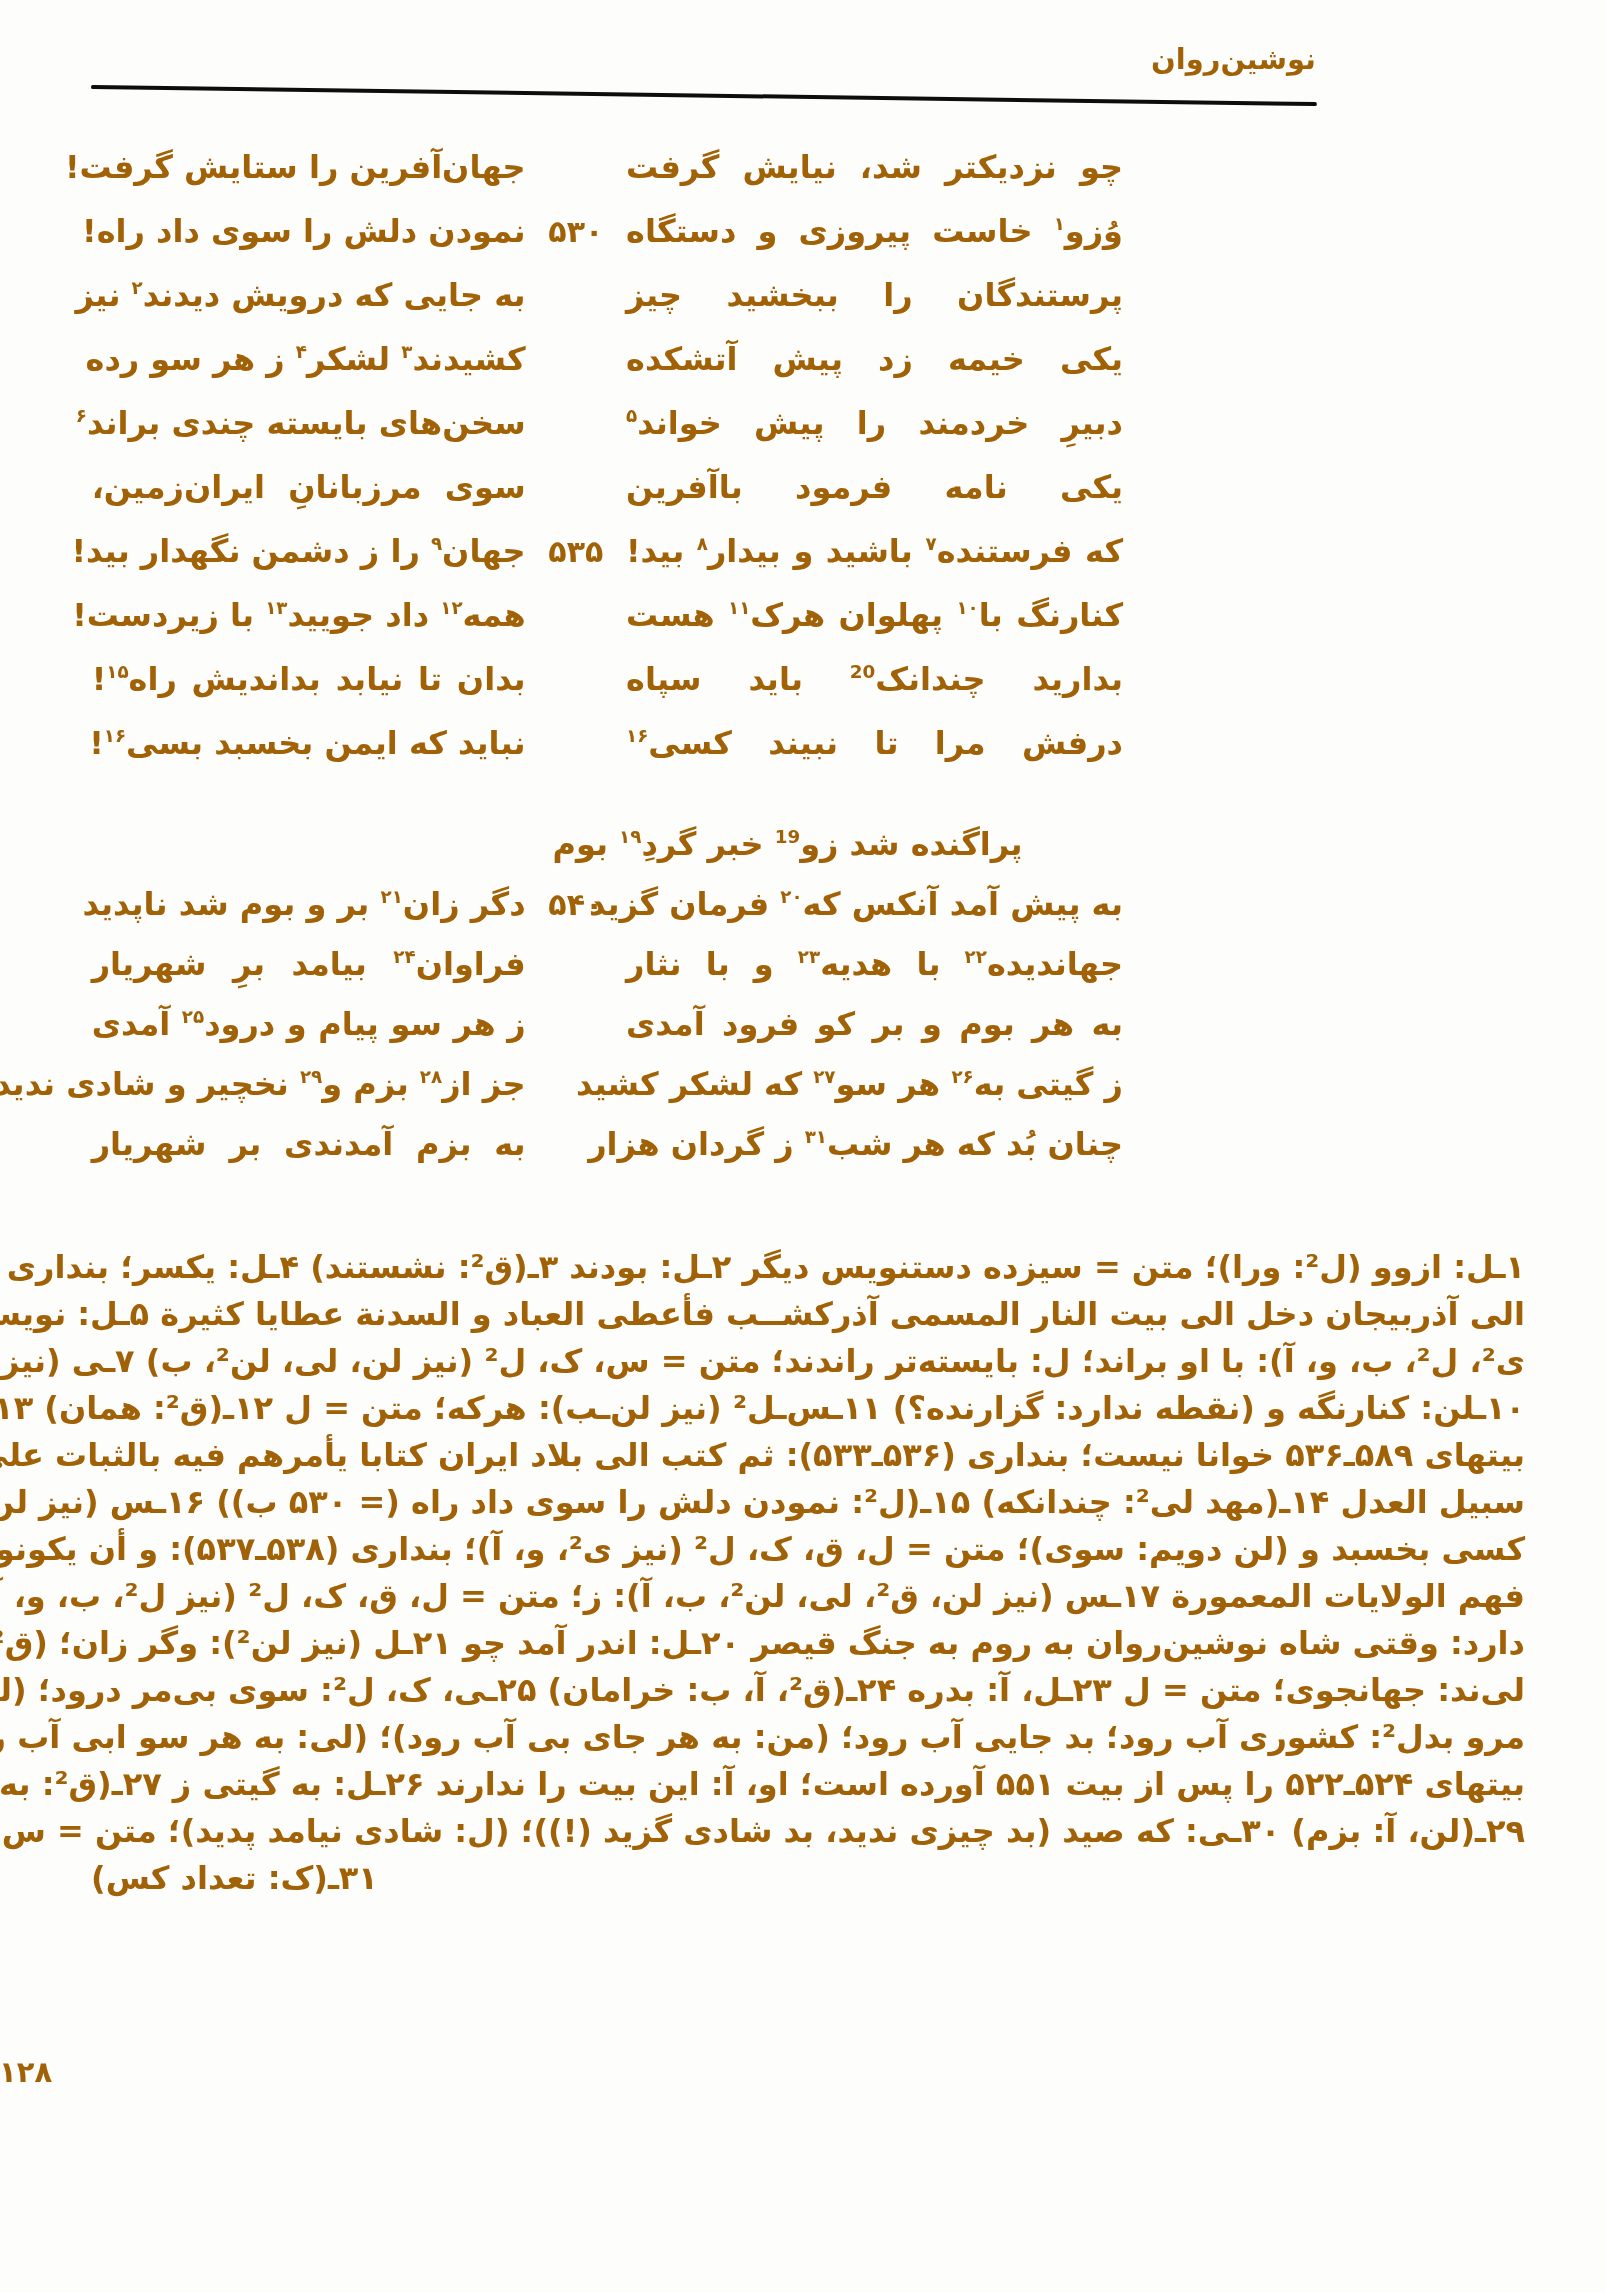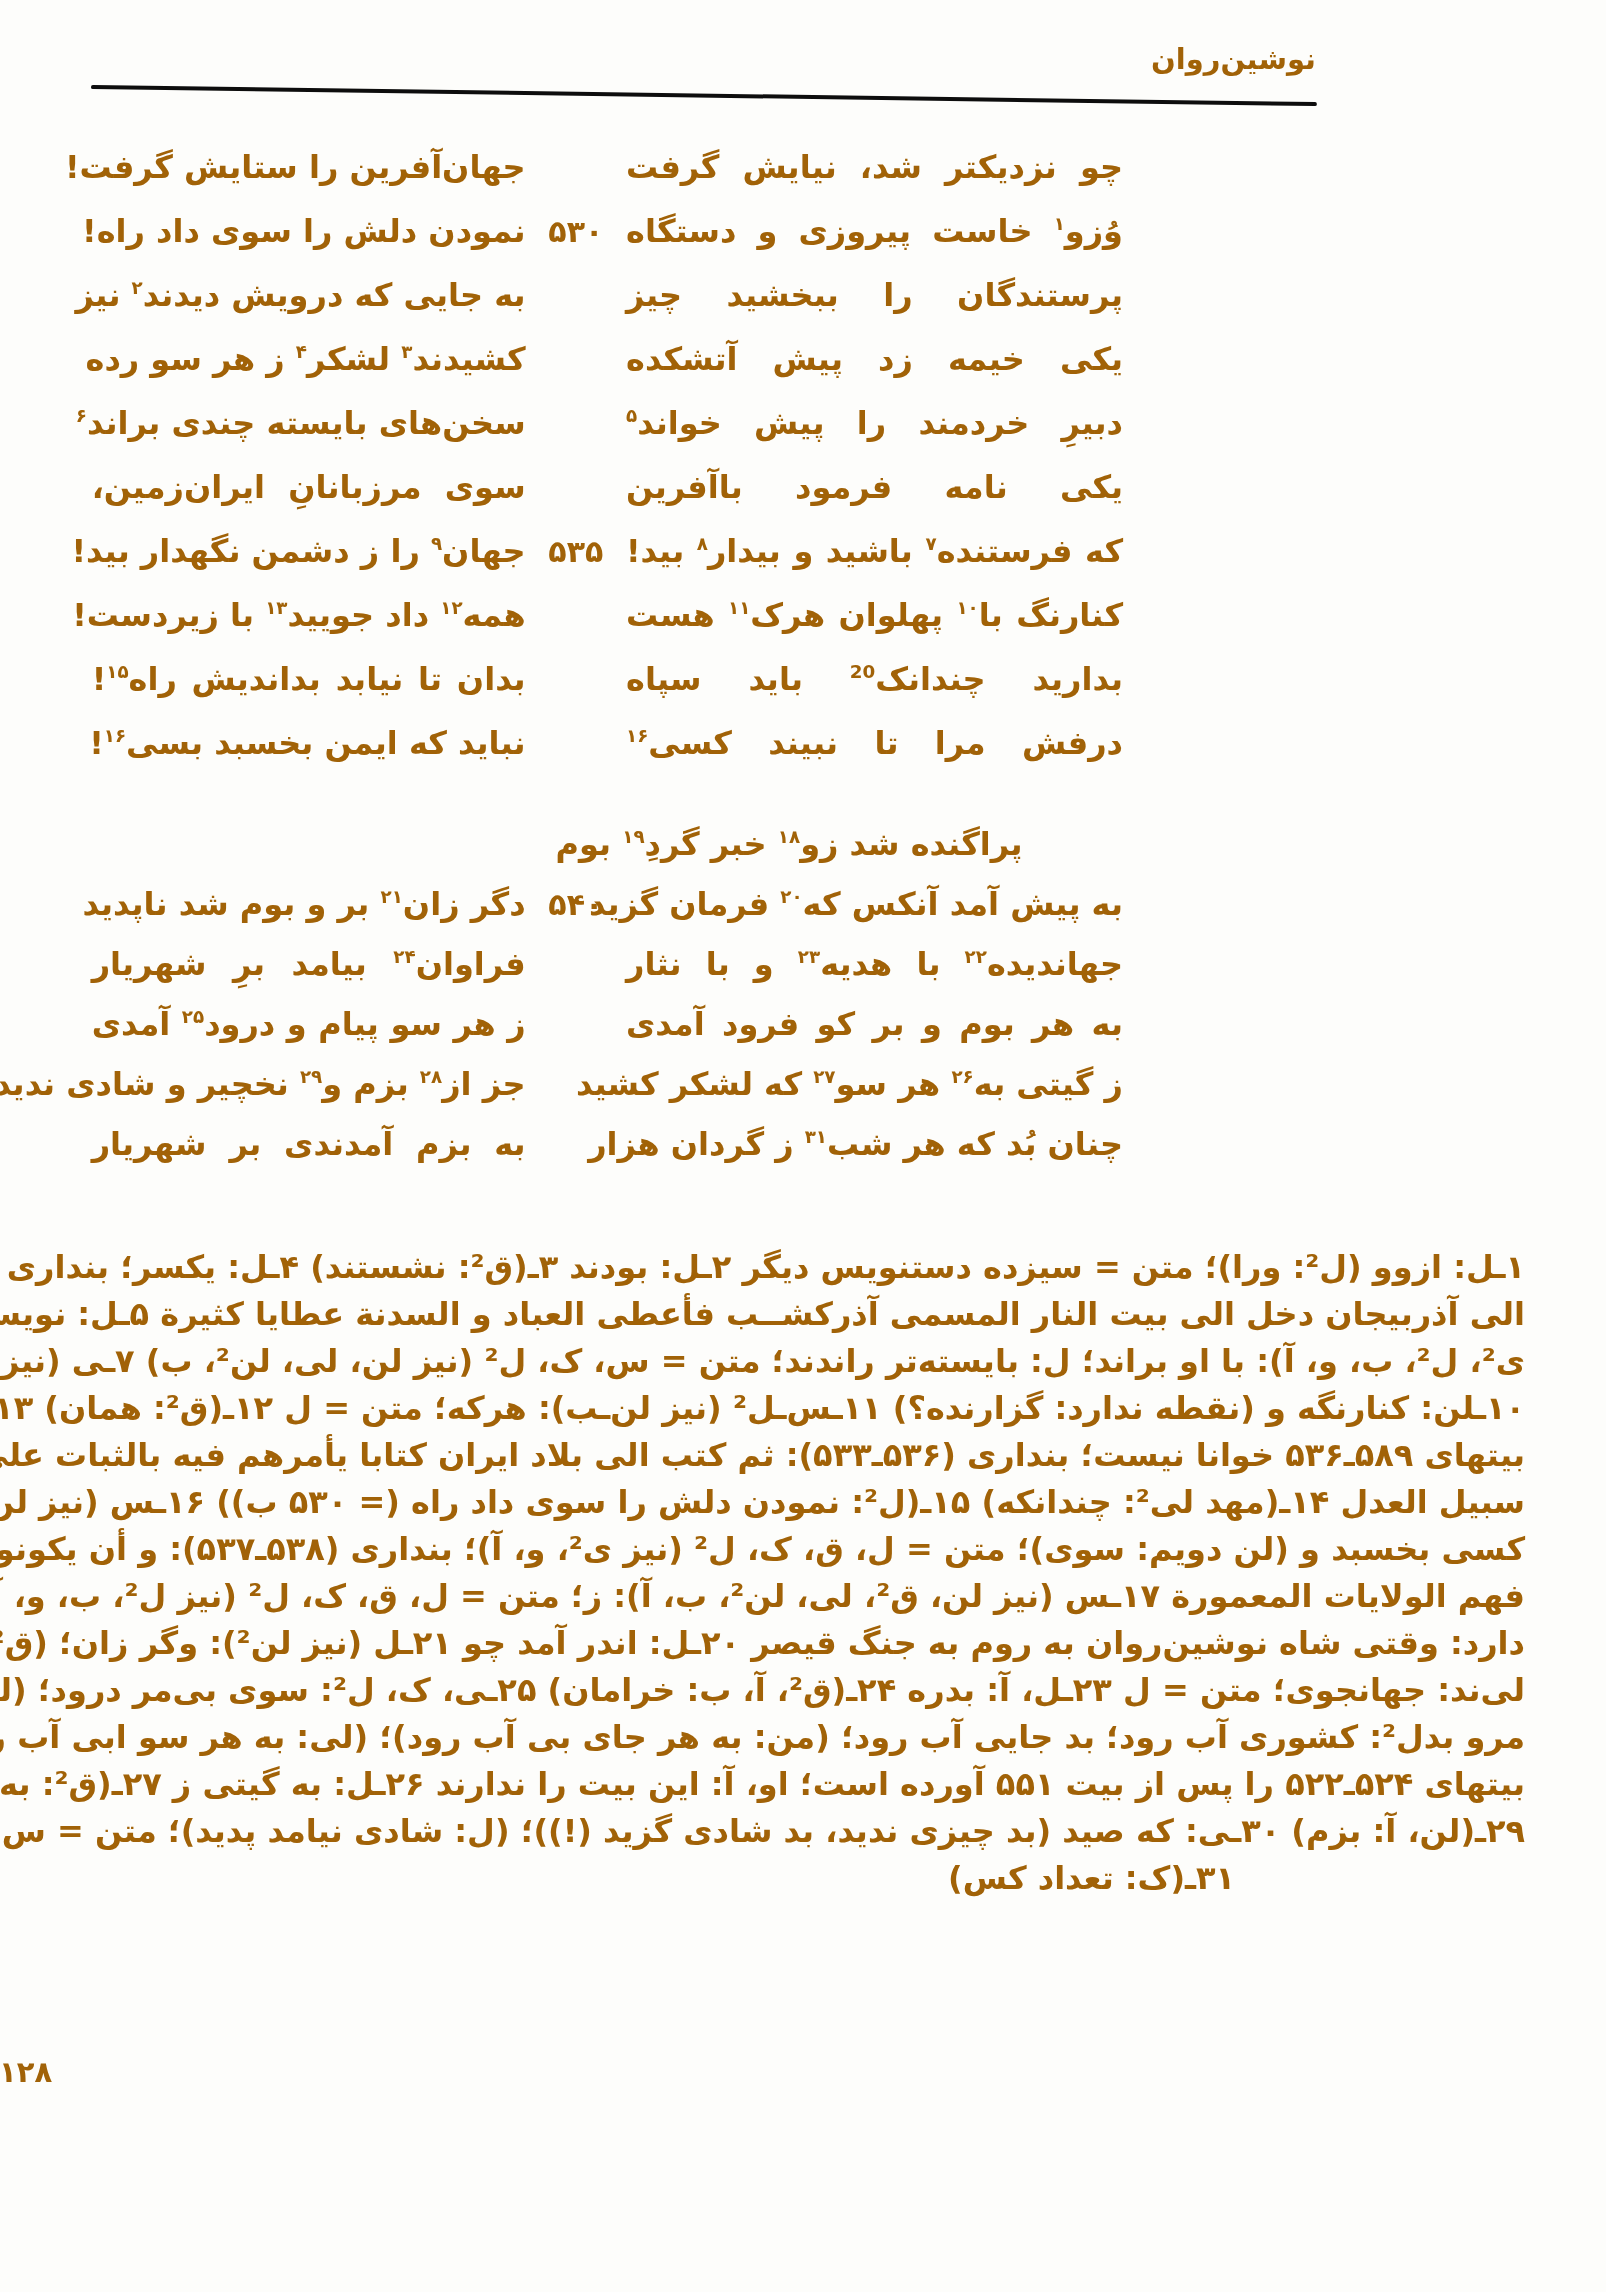--- a/index.html
+++ b/index.html
@@ -51,21 +51,21 @@
   .apparatus{
     position:absolute;top:1244px;left:92px;width:1434px;
     font-size:32px;font-weight:bold;direction:rtl;
   }
   .fn-line{
     line-height:47px;height:47px;white-space:nowrap;
     text-align:justify;text-align-last:justify;direction:rtl;
   }
   .fn-line-short{
     line-height:47px;height:47px;
-    text-align:right;padding-left:0;padding-right:0;
+    text-align:left;padding-left:0;padding-right:0;
     direction:rtl;margin-right:290px;
   }
   
   .page-number{
     position:absolute;top:2055px;left:0;width:1530px;
     text-align:left;font-size:29px;font-weight:bold;
   }
 </style>
 </head>
 <body>
@@ -125,21 +125,21 @@
         </div>
         <div class="verse-row">
           <span class="hemi hemi-first">درفش مرا تا نبیند کسی<sup>۱۶</sup></span>
           <span class="verse-num"></span>
           <span class="hemi hemi-second">نباید که ایمن بخسبد بسی<sup>۱۶</sup>!</span>
         </div>
       </div>
     <div class="stanza stanza-2" id="stanza-2">
         <div class="verse-row">
           <span class="verse-num"></span>
-          <span class="hemi hemi-second">پراگنده شد زو<sup>۱۸</sup> خبر گردِ<sup>۱۹</sup> بوم</span>
+          <span class="hemi hemi-second">پراگنده شد زو<sup>19</sup> خبر گردِ<sup>۱۹</sup> بوم</span>
         </div>
         <div class="verse-row">
           <span class="hemi hemi-first">به پیش آمد آنکس که<sup>۲۰</sup> فرمان گزید</span>
           <span class="verse-num">۵۴۰</span>
           <span class="hemi hemi-second">دگر زان<sup>۲۱</sup> بر و بوم شد ناپدید</span>
         </div>
         <div class="verse-row">
           <span class="hemi hemi-first">جهاندیده<sup>۲۲</sup> با هدیه<sup>۲۳</sup> و با نثار</span>
           <span class="verse-num"></span>
           <span class="hemi hemi-second">فراوان<sup>۲۴</sup> بیامد برِ شهریار</span>

